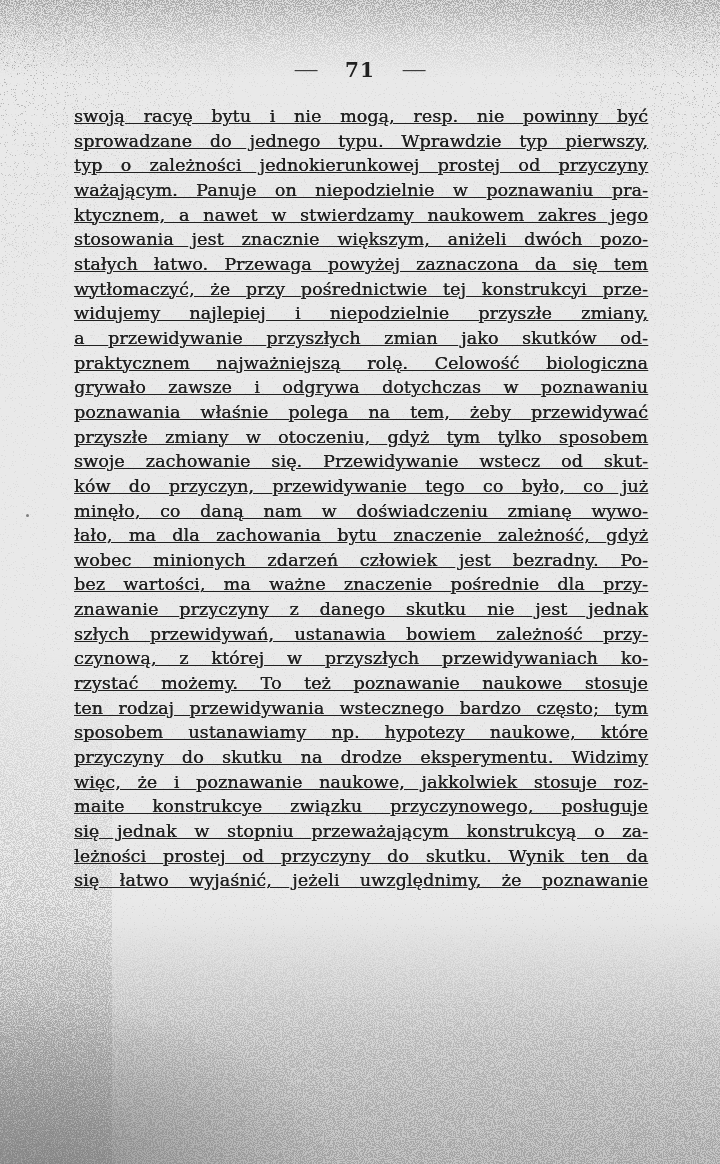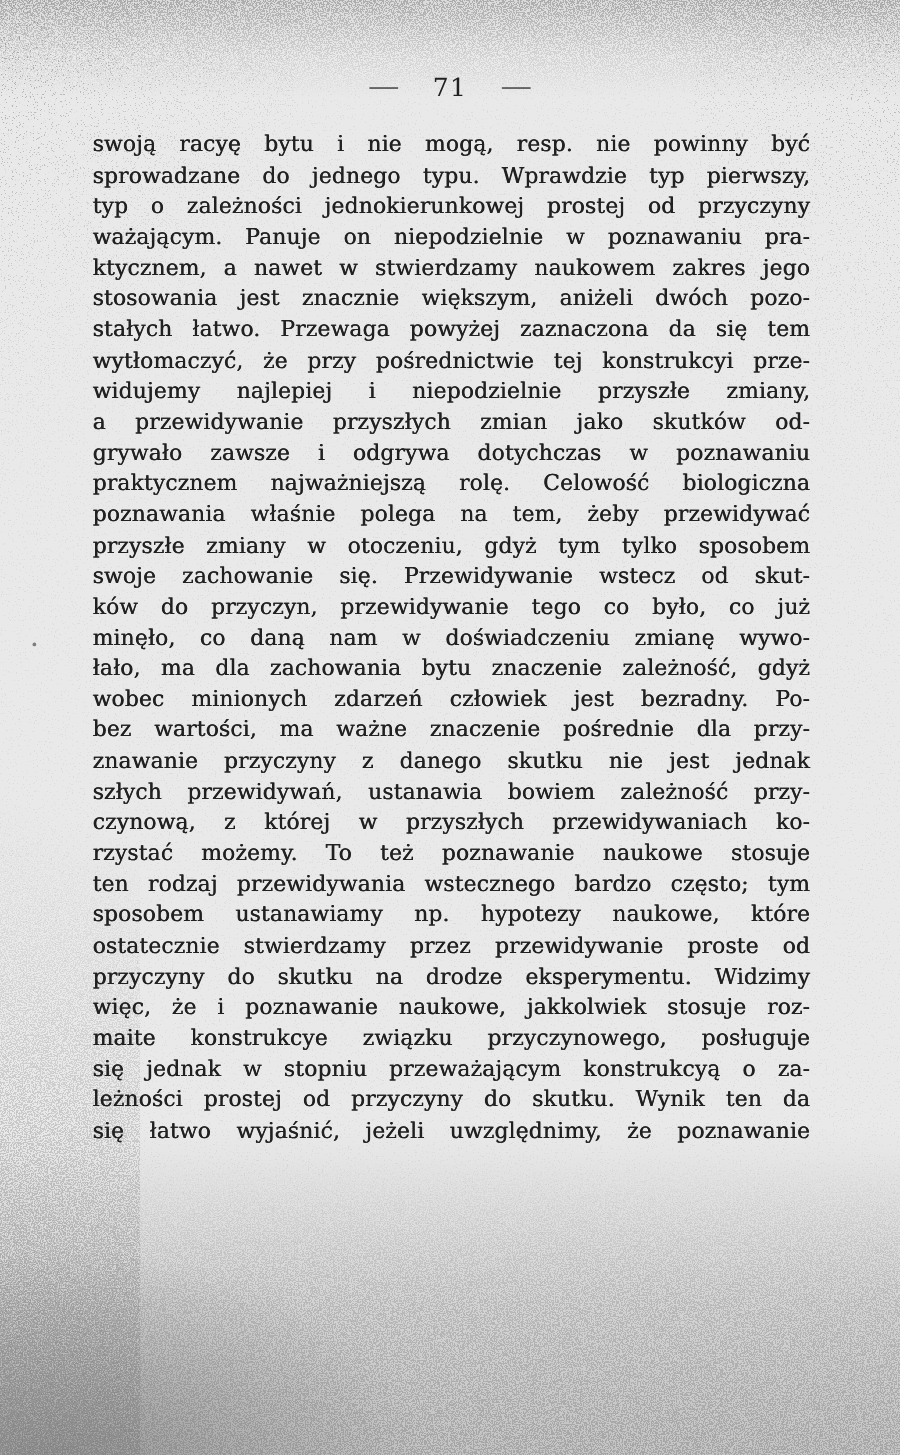--- a/index.html
+++ b/index.html
@@ -60,38 +60,39 @@
     z-index: 2;
     display: flex; align-items: center; justify-content: center;
     color: var(--ink, #212121);
   }
   .header .dash {
     font-size: 18px; line-height: 28px;
     transform: scaleX(1.4);
     opacity: .85;
   }
   .header .num {
-    font-size: 20px; font-weight: 400; line-height: 28px;
+    font-size: 20px; font-weight: 700; line-height: 28px;
     margin: 0 30px;
     letter-spacing: 1px;
   }
   .text-block {
     position: absolute; left: 74px; top: 104px; width: 574px;
     z-index: 2;
     color: var(--ink, #212121);
     font-size: 17.5px;
     line-height: 24.65px;
     letter-spacing: 0.1px;
   }
   .line {
     text-align: justify;
     -moz-text-align-last: justify;
     text-align-last: justify;
     white-space: normal;
     text-shadow: 0.3px 0 0 currentColor;
+    text-decoration: underline;
   }
 </style>
 </head>
 <body>
 
 <div class="page">
 
   <div class="tex tex-page">
       <svg width="100%" height="100%" preserveAspectRatio="none">
         <filter id="g0" x="0" y="0" width="100%" height="100%">
@@ -184,37 +185,36 @@
       <div class="line">swoją racyę bytu i nie mogą, resp. nie powinny być</div>
       <div class="line">sprowadzane do jednego typu. Wprawdzie typ pierwszy,</div>
       <div class="line">typ o zależności jednokierunkowej prostej od przyczyny</div>
       <div class="line">ważającym. Panuje on niepodzielnie w poznawaniu pra-</div>
       <div class="line">ktycznem, a nawet w stwierdzamy naukowem zakres jego</div>
       <div class="line">stosowania jest znacznie większym, aniżeli dwóch pozo-</div>
       <div class="line">stałych łatwo. Przewaga powyżej zaznaczona da się tem</div>
       <div class="line">wytłomaczyć, że przy pośrednictwie tej konstrukcyi prze-</div>
       <div class="line">widujemy najlepiej i niepodzielnie przyszłe zmiany,</div>
       <div class="line">a przewidywanie przyszłych zmian jako skutków od-</div>
+      <div class="line">praktycznem najważniejszą rolę. Celowość biologiczna</div>
       <div class="line">grywało zawsze i odgrywa dotychczas w poznawaniu</div>
-      <div class="line">praktycznem najważniejszą rolę. Celowość biologiczna</div>
       <div class="line">poznawania właśnie polega na tem, żeby przewidywać</div>
       <div class="line">przyszłe zmiany w otoczeniu, gdyż tym tylko sposobem</div>
       <div class="line">swoje zachowanie się. Przewidywanie wstecz od skut-</div>
       <div class="line">ków do przyczyn, przewidywanie tego co było, co już</div>
       <div class="line">minęło, co daną nam w doświadczeniu zmianę wywo-</div>
       <div class="line">łało, ma dla zachowania bytu znaczenie zależność, gdyż</div>
       <div class="line">wobec minionych zdarzeń człowiek jest bezradny. Po-</div>
       <div class="line">bez wartości, ma ważne znaczenie pośrednie dla przy-</div>
       <div class="line">znawanie przyczyny z danego skutku nie jest jednak</div>
       <div class="line">szłych przewidywań, ustanawia bowiem zależność przy-</div>
       <div class="line">czynową, z której w przyszłych przewidywaniach ko-</div>
       <div class="line">rzystać możemy. To też poznawanie naukowe stosuje</div>
       <div class="line">ten rodzaj przewidywania wstecznego bardzo często; tym</div>
       <div class="line">sposobem ustanawiamy np. hypotezy naukowe, które</div>
-      <div class="line">ostatecznie stwierdzamy przez przewidywanie proste od</div>
       <div class="line">przyczyny do skutku na drodze eksperymentu. Widzimy</div>
       <div class="line">więc, że i poznawanie naukowe, jakkolwiek stosuje roz-</div>
       <div class="line">maite konstrukcye związku przyczynowego, posługuje</div>
       <div class="line">się jednak w stopniu przeważającym konstrukcyą o za-</div>
       <div class="line">leżności prostej od przyczyny do skutku. Wynik ten da</div>
       <div class="line">się łatwo wyjaśnić, jeżeli uwzględnimy, że poznawanie</div>
     </div>
 
 </div>
 

